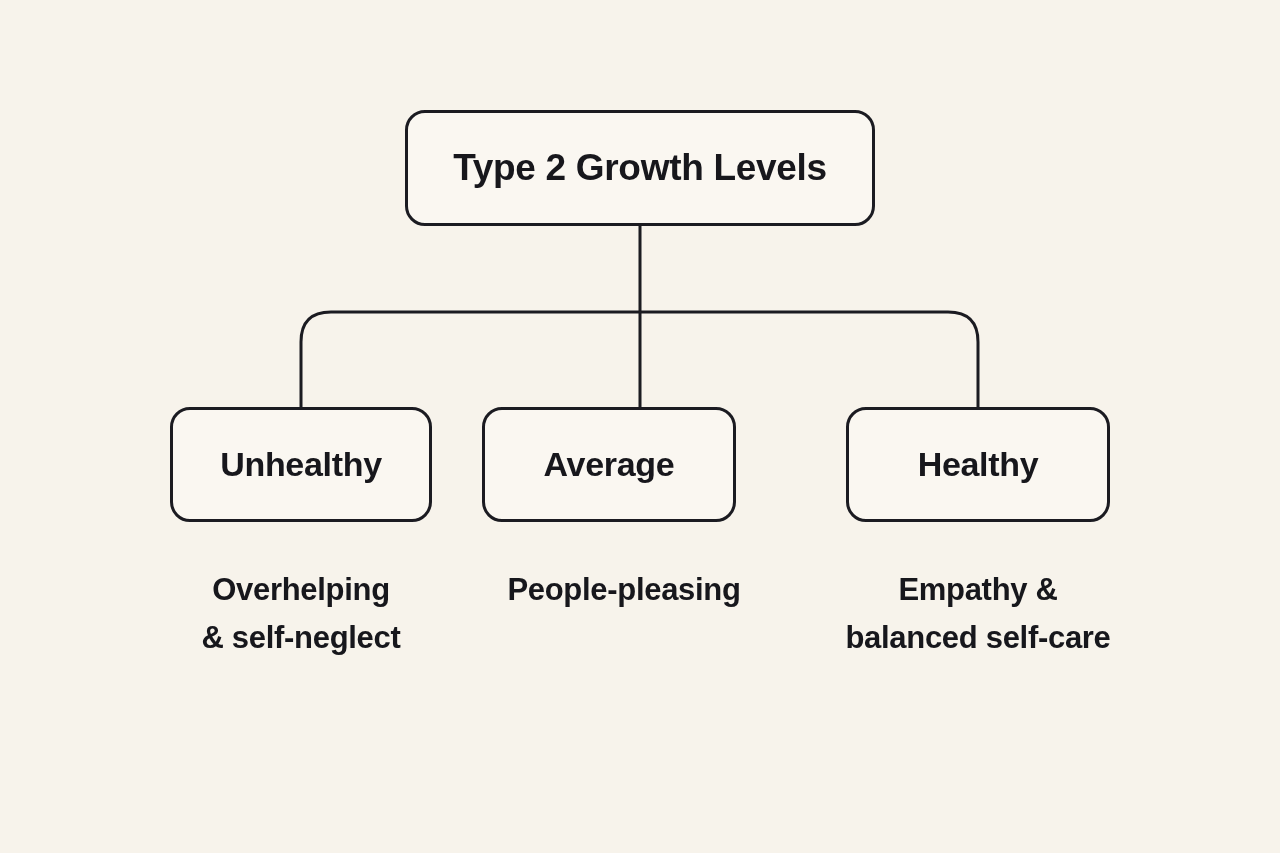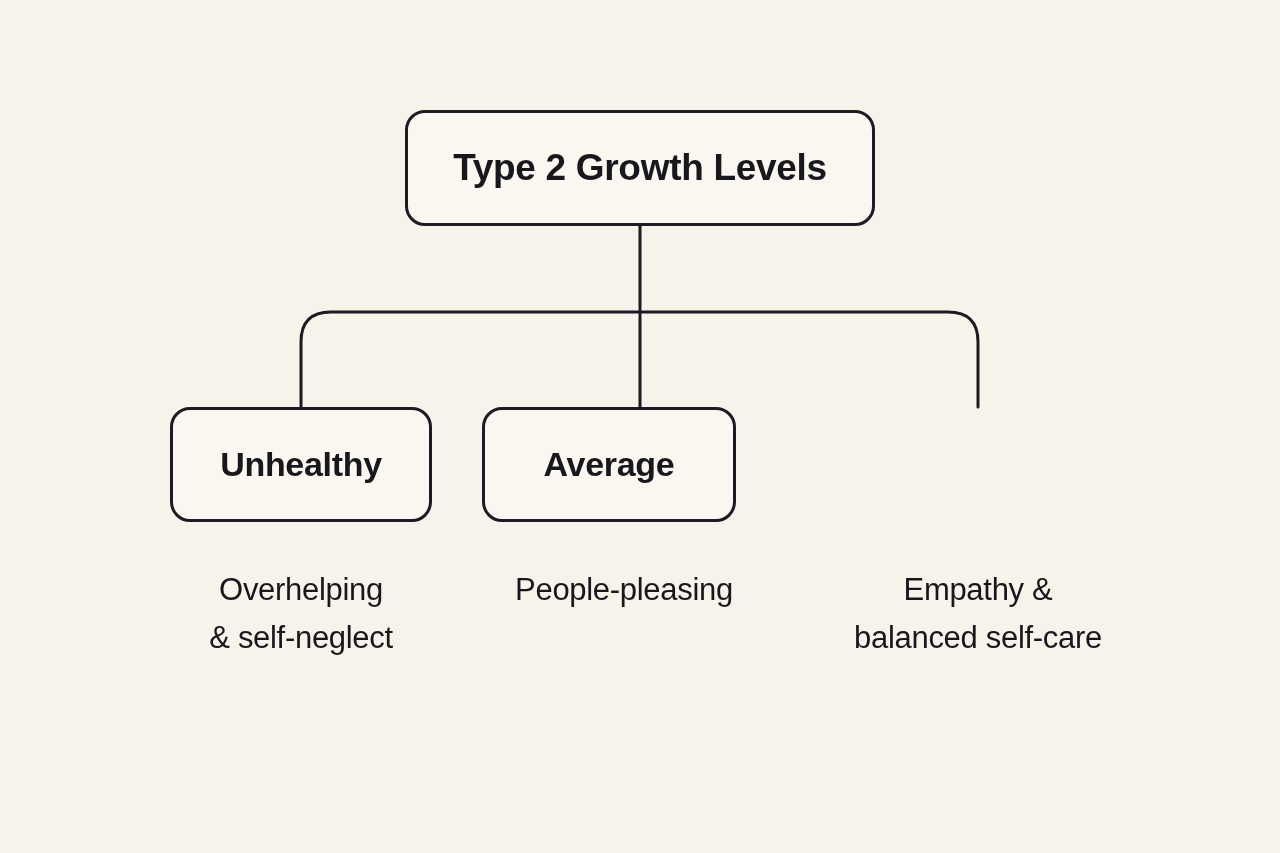--- a/index.html
+++ b/index.html
@@ -55,21 +55,21 @@
   }
   .node-unhealthy { left: 170px; width: 262px; }
   .node-average   { left: 482px; width: 254px; }
   .node-healthy   { left: 846px; width: 264px; }
   .caption {
     position: absolute;
     top: 566px;
     width: 360px;
     text-align: center;
     font-size: 31px;
-    font-weight: 400;
+    font-weight: 700;
     line-height: 48px;
     letter-spacing: -0.3px;
     color: var(--text);
   }
   .caption-unhealthy { left: 121px; }
   .caption-average   { left: 444px; }
   .caption-healthy   { left: 798px; }
 </style>
 </head>
 <body>
@@ -88,20 +88,23 @@
   </div>
 
   <div class="node node-child node-unhealthy">
     <span>Unhealthy</span>
   </div>
 
   <div class="node node-child node-average">
     <span>Average</span>
   </div>
 
+  <div class="node node-child node-healthy">
+    <span>Healthy</span>
+  </div>
 
   <div class="caption caption-unhealthy">
     <div>Overhelping</div>
     <div>&amp; self-neglect</div>
   </div>
 
   <div class="caption caption-average">
     <div>People-pleasing</div>
   </div>
 

